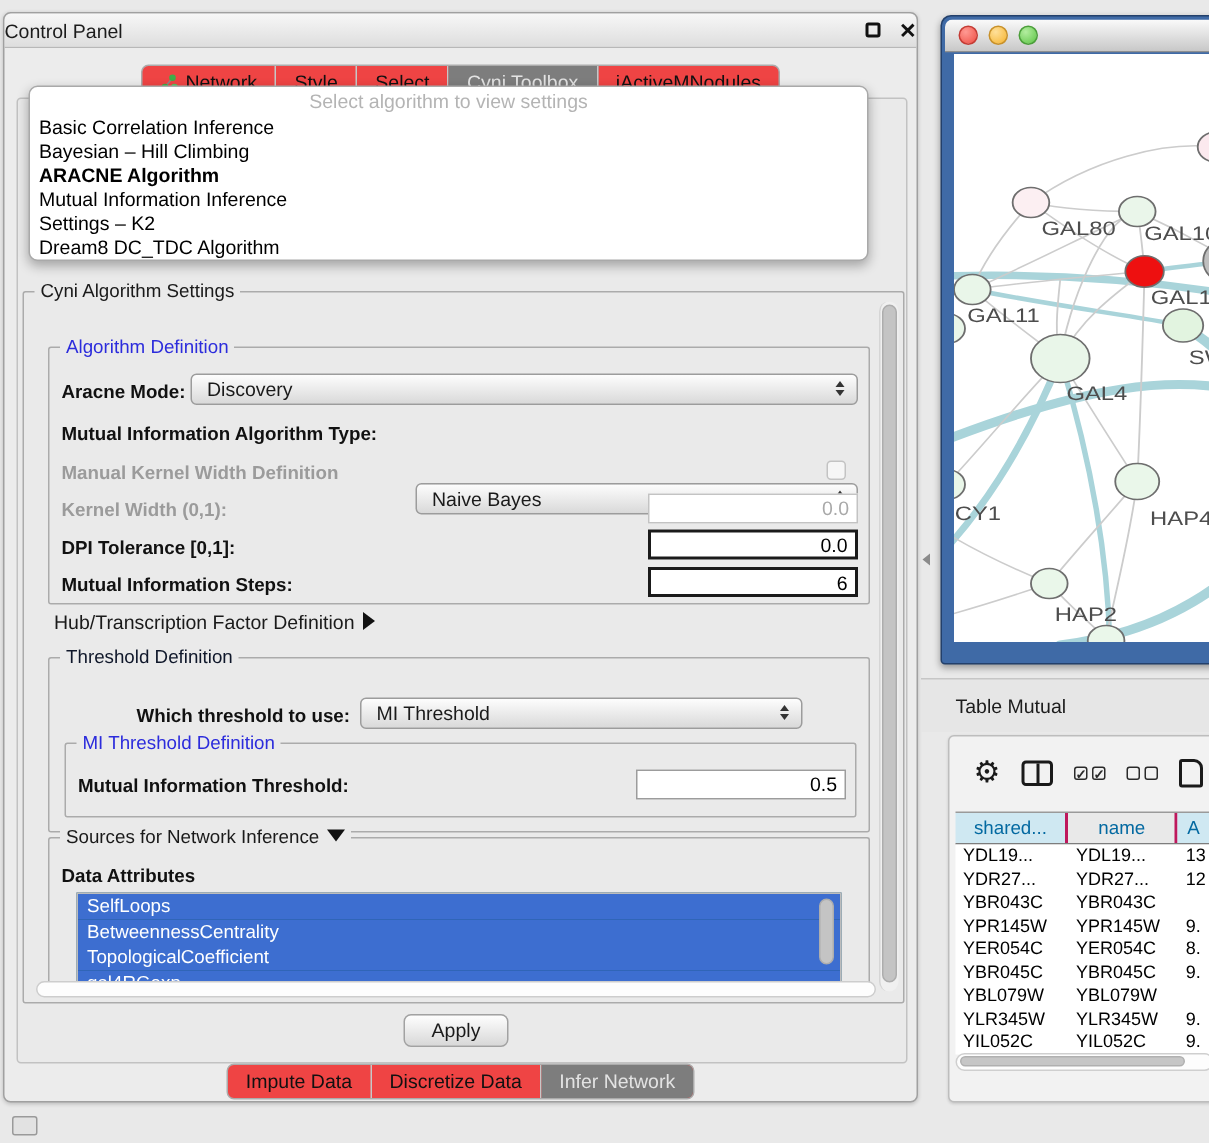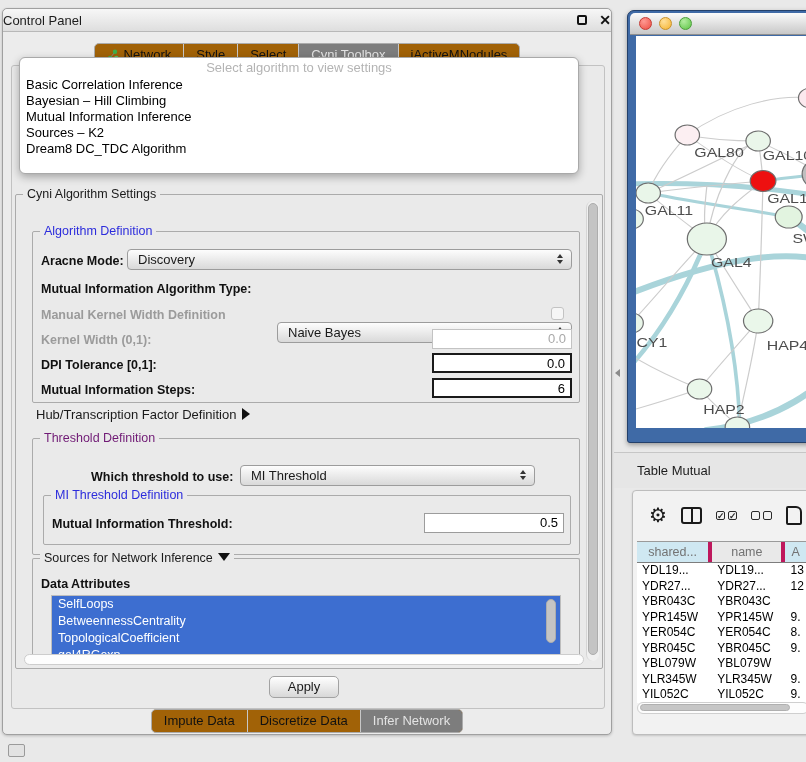--- a/index.html
+++ b/index.html
@@ -12,21 +12,21 @@
             box-shadow:0 1px 3px rgba(0,0,0,.2); }
   .cp-titlebar { height:23px; border-bottom:1px solid #b8b8b8; border-radius:5px 5px 0 0;
                  background:linear-gradient(#f7f7f7,#dedede); display:flex; align-items:center; padding:0 0; }
   .cp-title { font-size:13px; color:#1c1c1c; }
   .cp-titlebar .spacer { flex:1; }
   .float-box { width:10px; height:10px; border:2px solid #111; border-radius:2px; margin-right:12px; cursor:pointer; }
   .close-x { font-size:14px; font-weight:bold; color:#111; cursor:pointer; line-height:10px; }
 
   
   .tabrow { position:absolute; left:0; top:34px; width:100%; display:flex; justify-content:center; }
-  .seg { display:flex; border:1px solid #ababab; border-radius:5px; background:#a16207; overflow:hidden; }
+  .seg { display:flex; border:1px solid #ababab; border-radius:5px; background:#ef4444; overflow:hidden; }
   .seg .tab { font-size:13px; padding:3px 12px 4px; border-right:1px solid #c7c7c7; color:#111;
               display:flex; align-items:center; gap:5px; cursor:pointer; white-space:nowrap; }
   .seg .tab:last-child { border-right:none; }
   .seg .tab.sel { background:#7d7d7d; color:#e3e3e3; }
 
   
   .content-frame { position:absolute; left:8px; top:56px; width:594px; height:644px;
                    border:1px solid #c2c2c2; border-radius:3px; background:#eaeaea; }
 
   
@@ -34,21 +34,21 @@
         border:1px solid #a9a9a9; border-radius:6px; box-shadow:0 3px 8px rgba(0,0,0,.3); z-index:30; padding-top:2px; }
   .dd-prompt { text-align:center; color:#b4b4b4; font-size:13px; height:17px; }
   .dd-item { font-size:13px; padding:0 6px; height:16px; line-height:16px; color:#000; cursor:pointer; }
   .dd-item.sel { font-weight:bold; }
 
   
   .grp { position:absolute; border:1px solid #ababab; border-radius:2px; }
   .grp > .legend { position:absolute; top:-8px; left:7px; background:#eaeaea; padding:0 4px;
                    font-size:12.5px; white-space:nowrap; }
   .legend.blue { color:#2c2cdc; }
-  .legend.green { color:#701a75; }
+  .legend.green { color:#0f172a; }
 
   .lbl { position:absolute; font-size:12.5px; font-weight:bold; color:#111; white-space:nowrap; }
   .lbl.dis { color:#9b9b9b; }
 
   .combo { position:absolute; height:21px; border:1px solid #9c9c9c; border-radius:4px;
            background:linear-gradient(#fdfdfd,#d9d9d9); font-size:13px; line-height:19px;
            padding:0 22px 0 10px; cursor:pointer; }
   .updown { position:absolute; right:7px; top:4px; width:7px; }
   .updown i { display:block; width:0; height:0; border-left:3.5px solid transparent; border-right:3.5px solid transparent; }
   .updown .u { border-bottom:4px solid #333; margin-bottom:2px; }
@@ -110,21 +110,21 @@
   .ttoolbar { position:absolute; left:0; top:6px; width:100%; height:36px; display:flex; align-items:center; gap:14px; padding-left:16px; }
   .gear { font-size:20px; color:#1a1a1a; line-height:20px; cursor:pointer; }
   .colicon { width:21px; height:17px; border:2px solid #1a1a1a; border-radius:3px; position:relative; cursor:pointer; }
   .colicon::after { content:""; position:absolute; left:50%; top:0; bottom:0; width:2px; background:#1a1a1a; }
   .cbpair { display:flex; gap:3px; cursor:pointer; }
   .cb { width:9px; height:9px; border:1.5px solid #2a2a2a; border-radius:2px; font-size:9px; line-height:8px; text-align:center; color:#2a2a2a; font-weight:bold; }
   .docicon { width:16px; height:19px; border:2px solid #1a1a1a; border-radius:2px 6px 2px 2px; cursor:pointer; }
 
   .tgrid { position:absolute; left:4px; top:50px; right:0; }
   .thead { display:flex; height:22px; border-top:1px solid #9a9a9a; border-bottom:1px solid #7d7d7d; }
-  .th { font-size:12.5px; color:#737373; text-align:center; line-height:21px; border-right:4px solid #be185d; overflow:hidden; white-space:nowrap; }
+  .th { font-size:12.5px; color:#0369a1; text-align:center; line-height:21px; border-right:2px solid #be185d; overflow:hidden; white-space:nowrap; }
   .th.hl { background:#cfe8f2; } .th.plain { background:#e9e9e9; }
   .tbody { background:#fff; }
   .tr { display:flex; height:15.5px; cursor:default; }
   .td { font-size:12px; line-height:15px; padding-left:5px; overflow:hidden; white-space:nowrap; color:#000; }
   .c1 { width:76px; } .c2 { width:74px; } .c3 { width:56px; }
   .tscroll { position:absolute; left:4px; top:211px; width:172px; height:12px; background:#fdfdfd;
              border:1px solid #cfcfcf; border-radius:6px; }
   .tscroll .hthumb { left:2px; width:150px; }
 </style>
 </head>
@@ -165,22 +165,23 @@
     </div>
   </div>
 
   <div class="content-frame"></div>
 
   <div class="dd">
     <div class="dd-prompt">Select algorithm to view settings</div>
     <div id="algo-list">
         <div class="dd-item">Basic Correlation Inference</div>
         <div class="dd-item">Bayesian – Hill Climbing</div>
+        <div class="dd-item sel">ARACNE Algorithm</div>
         <div class="dd-item">Mutual Information Inference</div>
-        <div class="dd-item">Sources – K2</div>
+        <div class="dd-item">Settings – K2</div>
         <div class="dd-item">Dream8 DC_TDC Algorithm</div>
       </div>
   </div>
 
   <div class="grp" style="left:12px; top:185px; width:588px; height:475px; background:#eaeaea;">
     <span class="legend">Cyni Algorithm Settings</span>
 
     <div class="vscroll" style="right:3px; top:6px; height:460px;">
       <div class="vthumb" style="top:2px; height:452px;"></div>
     </div>

